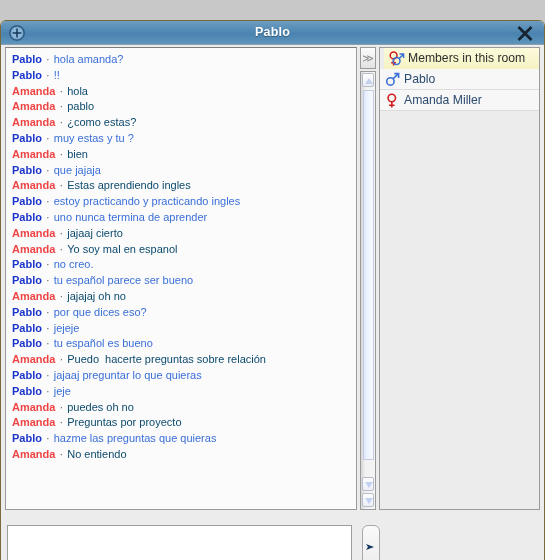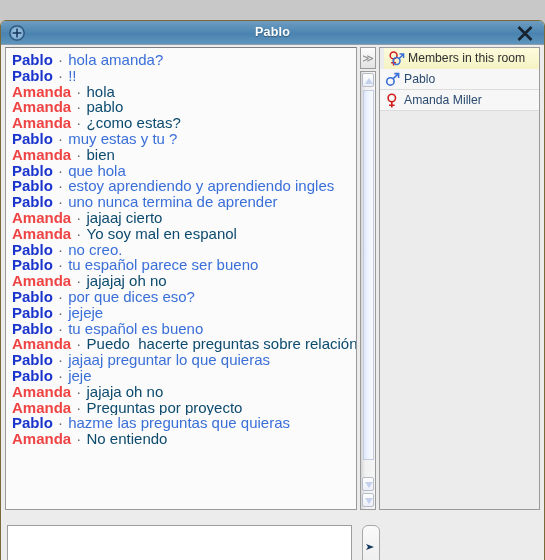--- a/index.html
+++ b/index.html
@@ -79,21 +79,21 @@
     overflow: hidden;
   }
   .chat-scroll {
     position: absolute;
     left: 0; top: 0;
     width: 352px; height: 463px;
     overflow-y: auto;
     padding: 4px 2px 2px 6px;
   }
   .msg {
-    font-size: 15px;
+    font-size: 11px;
     line-height: 15.8px;
     white-space: pre;
     overflow: hidden;
     text-overflow: clip;
   }
   .msg .who { font-weight: bold; }
   .msg .dot { color: #666; padding: 0 1px; }
   .msg.pablo  .who  { color: #1b35cc; }
   .msg.pablo  .text { color: #3a6fd8; }
   .msg.amanda .who  { color: #ef4444; }
@@ -277,35 +277,36 @@
 
     <div class="chat-panel">
       <div class="chat-scroll" id="chat-scroll">
           <div class="msg pablo"><span class="who">Pablo</span><span class="dot"> · </span><span class="text">hola amanda?</span></div>
           <div class="msg pablo"><span class="who">Pablo</span><span class="dot"> · </span><span class="text">!!</span></div>
           <div class="msg amanda"><span class="who">Amanda</span><span class="dot"> · </span><span class="text">hola</span></div>
           <div class="msg amanda"><span class="who">Amanda</span><span class="dot"> · </span><span class="text">pablo</span></div>
           <div class="msg amanda"><span class="who">Amanda</span><span class="dot"> · </span><span class="text">¿como estas?</span></div>
           <div class="msg pablo"><span class="who">Pablo</span><span class="dot"> · </span><span class="text">muy estas y tu ?</span></div>
           <div class="msg amanda"><span class="who">Amanda</span><span class="dot"> · </span><span class="text">bien</span></div>
-          <div class="msg pablo"><span class="who">Pablo</span><span class="dot"> · </span><span class="text">que hola</span></div>
-          <div class="msg pablo"><span class="who">Pablo</span><span class="dot"> · </span><span class="text">estoy aprendiendo y aprendiendo ingles</span></div>
+          <div class="msg pablo"><span class="who">Pablo</span><span class="dot"> · </span><span class="text">que jajaja</span></div>
+          <div class="msg amanda"><span class="who">Amanda</span><span class="dot"> · </span><span class="text">Estas aprendiendo ingles</span></div>
+          <div class="msg pablo"><span class="who">Pablo</span><span class="dot"> · </span><span class="text">estoy practicando y practicando ingles</span></div>
           <div class="msg pablo"><span class="who">Pablo</span><span class="dot"> · </span><span class="text">uno nunca termina de aprender</span></div>
           <div class="msg amanda"><span class="who">Amanda</span><span class="dot"> · </span><span class="text">jajaaj cierto</span></div>
           <div class="msg amanda"><span class="who">Amanda</span><span class="dot"> · </span><span class="text">Yo soy mal en espanol</span></div>
           <div class="msg pablo"><span class="who">Pablo</span><span class="dot"> · </span><span class="text">no creo.</span></div>
           <div class="msg pablo"><span class="who">Pablo</span><span class="dot"> · </span><span class="text">tu español parece ser bueno</span></div>
           <div class="msg amanda"><span class="who">Amanda</span><span class="dot"> · </span><span class="text">jajajaj oh no</span></div>
           <div class="msg pablo"><span class="who">Pablo</span><span class="dot"> · </span><span class="text">por que dices eso?</span></div>
           <div class="msg pablo"><span class="who">Pablo</span><span class="dot"> · </span><span class="text">jejeje</span></div>
           <div class="msg pablo"><span class="who">Pablo</span><span class="dot"> · </span><span class="text">tu español es bueno</span></div>
           <div class="msg amanda"><span class="who">Amanda</span><span class="dot"> · </span><span class="text">Puedo  hacerte preguntas sobre relación</span></div>
           <div class="msg pablo"><span class="who">Pablo</span><span class="dot"> · </span><span class="text">jajaaj preguntar lo que quieras</span></div>
           <div class="msg pablo"><span class="who">Pablo</span><span class="dot"> · </span><span class="text">jeje</span></div>
-          <div class="msg amanda"><span class="who">Amanda</span><span class="dot"> · </span><span class="text">jajaja oh no</span></div>
+          <div class="msg amanda"><span class="who">Amanda</span><span class="dot"> · </span><span class="text">puedes oh no</span></div>
           <div class="msg amanda"><span class="who">Amanda</span><span class="dot"> · </span><span class="text">Preguntas por proyecto</span></div>
           <div class="msg pablo"><span class="who">Pablo</span><span class="dot"> · </span><span class="text">hazme las preguntas que quieras</span></div>
           <div class="msg amanda"><span class="who">Amanda</span><span class="dot"> · </span><span class="text">No entiendo</span></div>
         </div>
     </div>
 
     <div class="chat-sb">
       <div class="sb-collapse">≫</div>
       <div class="sb-track">
         <div class="sb-btn up">

